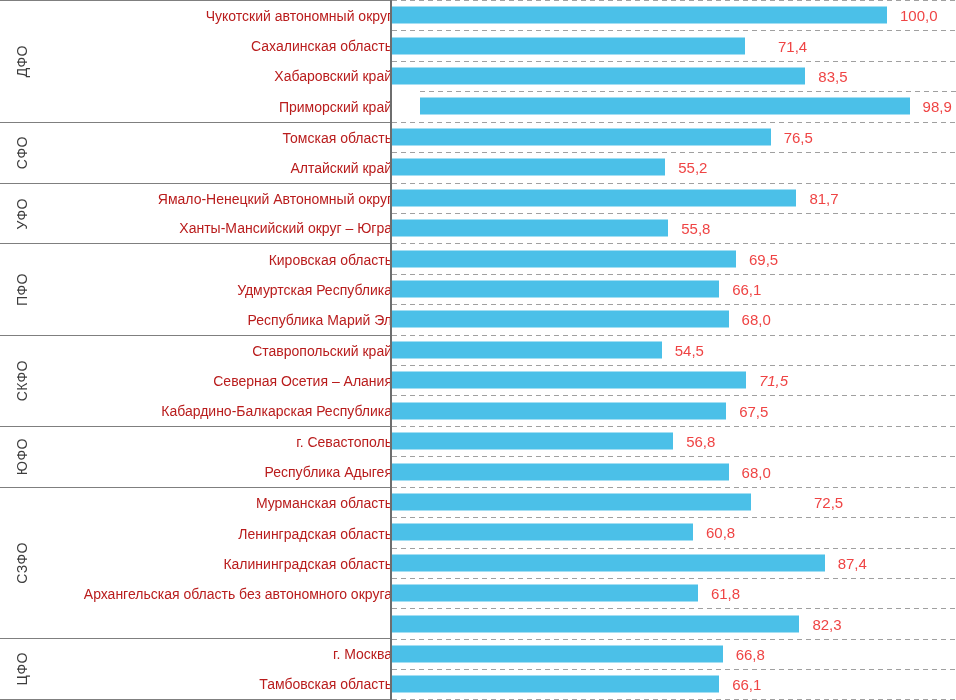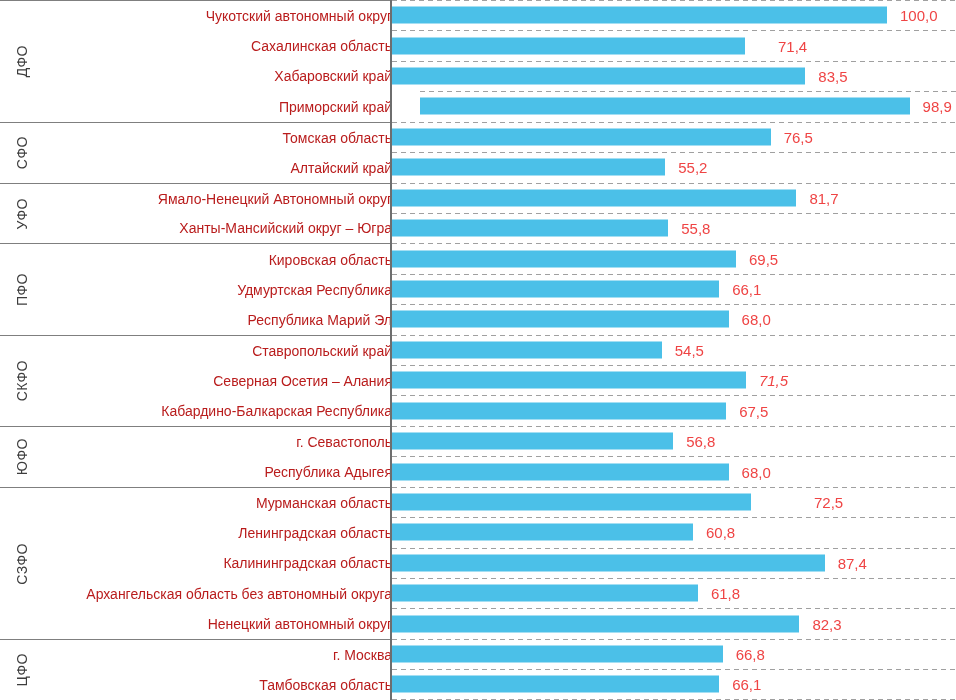--- a/index.html
+++ b/index.html
@@ -174,22 +174,21 @@
         </div>
       </div>
       <div class="group" style="height: 152.174px;">
         <div class="group-label-box">
           <span class="group-label">СЗФО</span>
         </div>
         <div class="group-rows">
           <div class="label-row" style="height: 30.4348px;">Мурманская область</div>
           <div class="label-row" style="height: 30.4348px;">Ленинградская область</div>
           <div class="label-row" style="height: 30.4348px;">Калининградская область</div>
-          <div class="label-row" style="height: 30.4348px;">Архангельская область без автономный округа</div>
-          <div class="label-row" style="height: 30.4348px;">Ненецкий автономный округ</div>
+          <div class="label-row" style="height: 30.4348px;">Архангельская область без автономного округа</div>
         </div>
       </div>
       <div class="group" style="height: 60.8696px;">
         <div class="group-label-box">
           <span class="group-label">ЦФО</span>
         </div>
         <div class="group-rows">
           <div class="label-row" style="height: 30.4348px;">г. Москва</div>
           <div class="label-row" style="height: 30.4348px;">Тамбовская область</div>
         </div>

